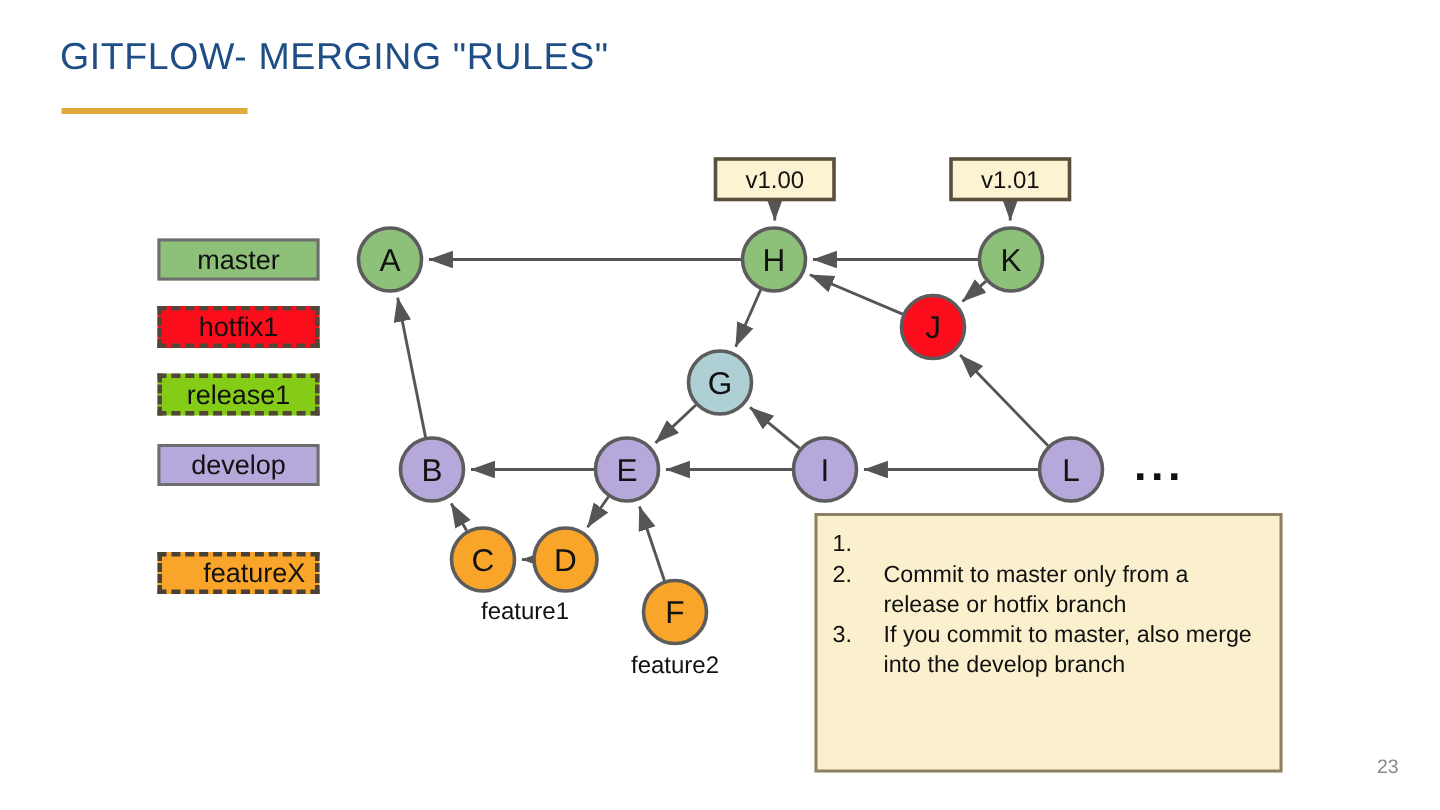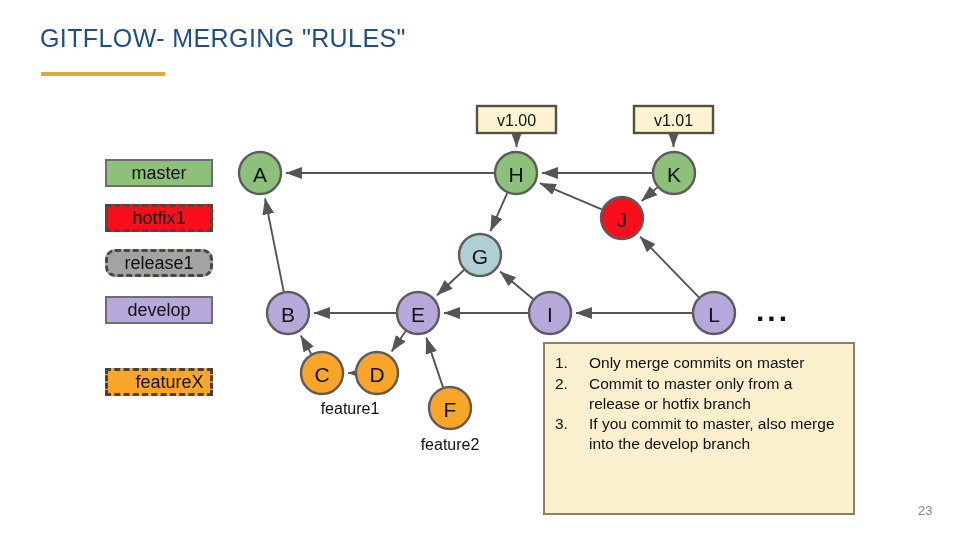--- a/index.html
+++ b/index.html
@@ -151,21 +151,21 @@
 
   <div id="title">GITFLOW- MERGING "RULES"</div>
   <div id="title-rule"></div>
 
   <div class="legend-box lg-solid" id="lg-master" style="background: rgb(141, 192, 121);">
       <span>master</span>
     </div>
   <div class="legend-box lg-dashed" id="lg-hotfix" style="background: rgb(252, 13, 27);">
       <span>hotfix1</span>
     </div>
-  <div class="legend-box lg-dashed" id="lg-release" style="background: #a3a3a3; border-radius: 10px;">
+  <div class="legend-box lg-dashed" id="lg-release" style="background: #84cc16;">
       <span>release1</span>
     </div>
   <div class="legend-box lg-solid" id="lg-develop" style="background: rgb(183, 168, 220); justify-content: center;">
       <span>develop</span>
     </div>
   <div class="legend-box lg-dashed" id="lg-feature" style="background: rgb(249, 165, 42);">
       <span>featureX</span>
     </div>
 
   <svg id="graph" viewBox="0 0 960 540">
@@ -230,21 +230,20 @@
         <text x="350" y="408" class="branch-label">feature1</text>
         <text x="450" y="444" class="branch-label">feature2</text>
       </g>
   </svg>
 
   <div id="ellipsis">...</div>
 
   <div id="rules-box">
     <div class="rule-row">
       <div class="rule-num">1.</div>
-      <div class="rule-text">Only merge commits on master</div>
     </div>
     <div class="rule-row">
       <div class="rule-num">2.</div>
       <div class="rule-text">Commit to master only from a release or hotfix branch</div>
     </div>
     <div class="rule-row">
       <div class="rule-num">3.</div>
       <div class="rule-text">If you commit to master, also merge into the develop branch</div>
     </div>
   </div>

